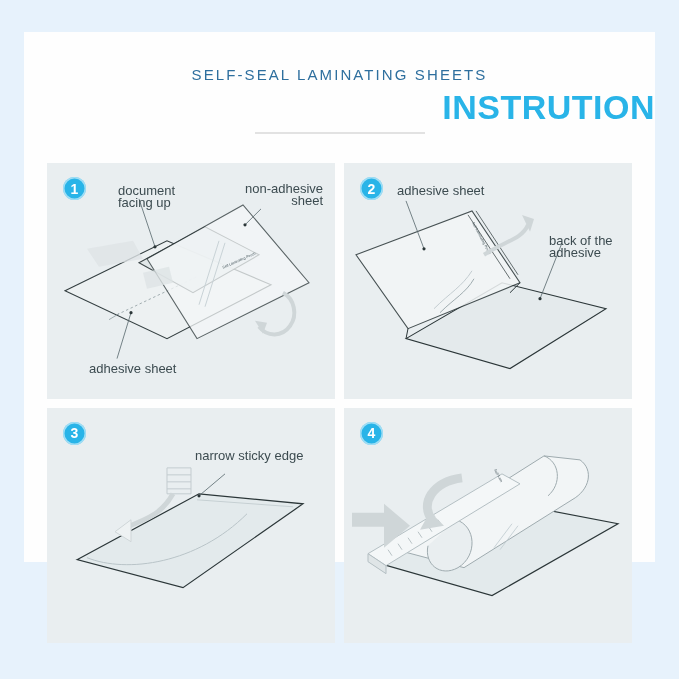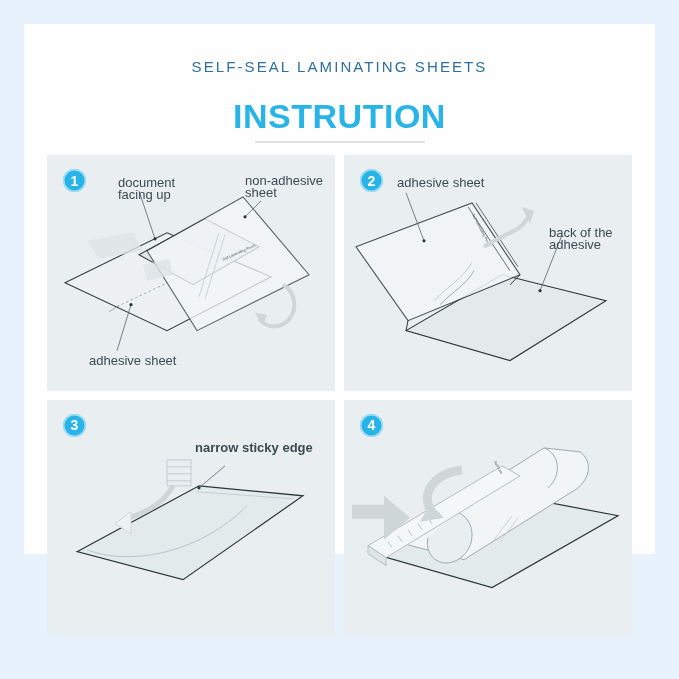--- a/index.html
+++ b/index.html
@@ -3,33 +3,33 @@
 <meta charset="utf-8">
 <style>
   html,body{margin:0;padding:0;}
   body{
     width:679px;height:679px;
     background:#e7f2fc;
     font-family:"Liberation Sans",sans-serif;
     overflow:hidden;
   }
   .frame{
-    position:absolute;left:24px;top:24px;width:631px;height:530px;
+    position:absolute;left:24px;top:32px;width:631px;height:530px;
     background:#fefefe;
   }
   .header{
     position:absolute;left:0;top:34px;width:631px;text-align:center;
   }
   .subtitle{
     font-size:15px;letter-spacing:2.1px;color:#2e6f9e;font-weight:400;
     line-height:18px;
   }
   .maintitle{
     font-size:34px;font-weight:700;color:#29b4e8;letter-spacing:0.5px;
-    line-height:40px;margin-top:20px;
+    line-height:40px;margin-top:3px;text-align:right;
   }
   .rule{
     width:170px;height:2px;background:#e2e2e2;margin:5px auto 0 auto;
   }
   .grid{
     position:absolute;left:23px;top:131px;width:585px;height:480px;
     display:grid;grid-template-columns:1fr 1fr;grid-template-rows:1fr 1fr;
     gap:9px;
   }
   .panel{
@@ -98,21 +98,21 @@
           <path d="M70 196 L84 150"></path>
         </g>
         <circle cx="108" cy="84" r="1.6" fill="#2b3638"></circle>
         <circle cx="198" cy="62" r="1.6" fill="#2b3638"></circle>
         <circle cx="84" cy="150" r="1.6" fill="#2b3638"></circle>
       </svg>
 
       <div class="badge">1</div>
       <div class="lbl" style="left:71px;top:22px;">document
 facing up</div>
-      <div class="lbl" style="left:198px;top:20px;">non-adhesive
+      <div class="lbl" style="left:198px;top:20px;text-align:right;">non-adhesive
 sheet</div>
       <div class="lbl" style="left:42px;top:200px;">adhesive sheet</div>
     </div>
 
     <div class="panel">
       <svg viewBox="0 0 288 236" preserveAspectRatio="none">
         <g fill="none" stroke="#2b3638" stroke-width="1.1">
 
           <path d="M62 176 L158 120 L262 146 L166 206 Z" fill="#e4eaec"></path>
 
@@ -165,21 +165,21 @@
         <path d="M126 86 c-10 18 -22 24 -48 34" stroke="#cfd6d8" stroke-width="5" fill="none"></path>
         <path d="M84 112 l-16 12 l16 10 z" fill="#eef2f3" stroke="#cfd6d8" stroke-width="1"></path>
 
         <g stroke="#55666b" stroke-width="0.8" fill="none">
           <path d="M178 66 L152 88"></path>
         </g>
         <circle cx="152" cy="88" r="1.6" fill="#2b3638"></circle>
       </svg>
 
       <div class="badge">3</div>
-      <div class="lbl" style="left:148px;top:42px;font-weight:bold;">narrow sticky edge</div>
+      <div class="lbl" style="left:148px;top:42px;">narrow sticky edge</div>
     </div>
 
     <div class="panel">
       <svg viewBox="0 0 288 236" preserveAspectRatio="none">
 
         <path d="M36 156 L170 96 L274 116 L148 188 Z" fill="#e3eaec" stroke="#2b3638" stroke-width="1.2"></path>
 
         <path d="M52 142 L200 48 L236 52 c14 10 10 30 -8 40 L120 160 Z" fill="#f2f5f6" stroke="#9fabaf" stroke-width="1"></path>
         <path d="M200 48 c16 6 18 28 4 40" stroke="#9fabaf" stroke-width="1" fill="none"></path>
 

